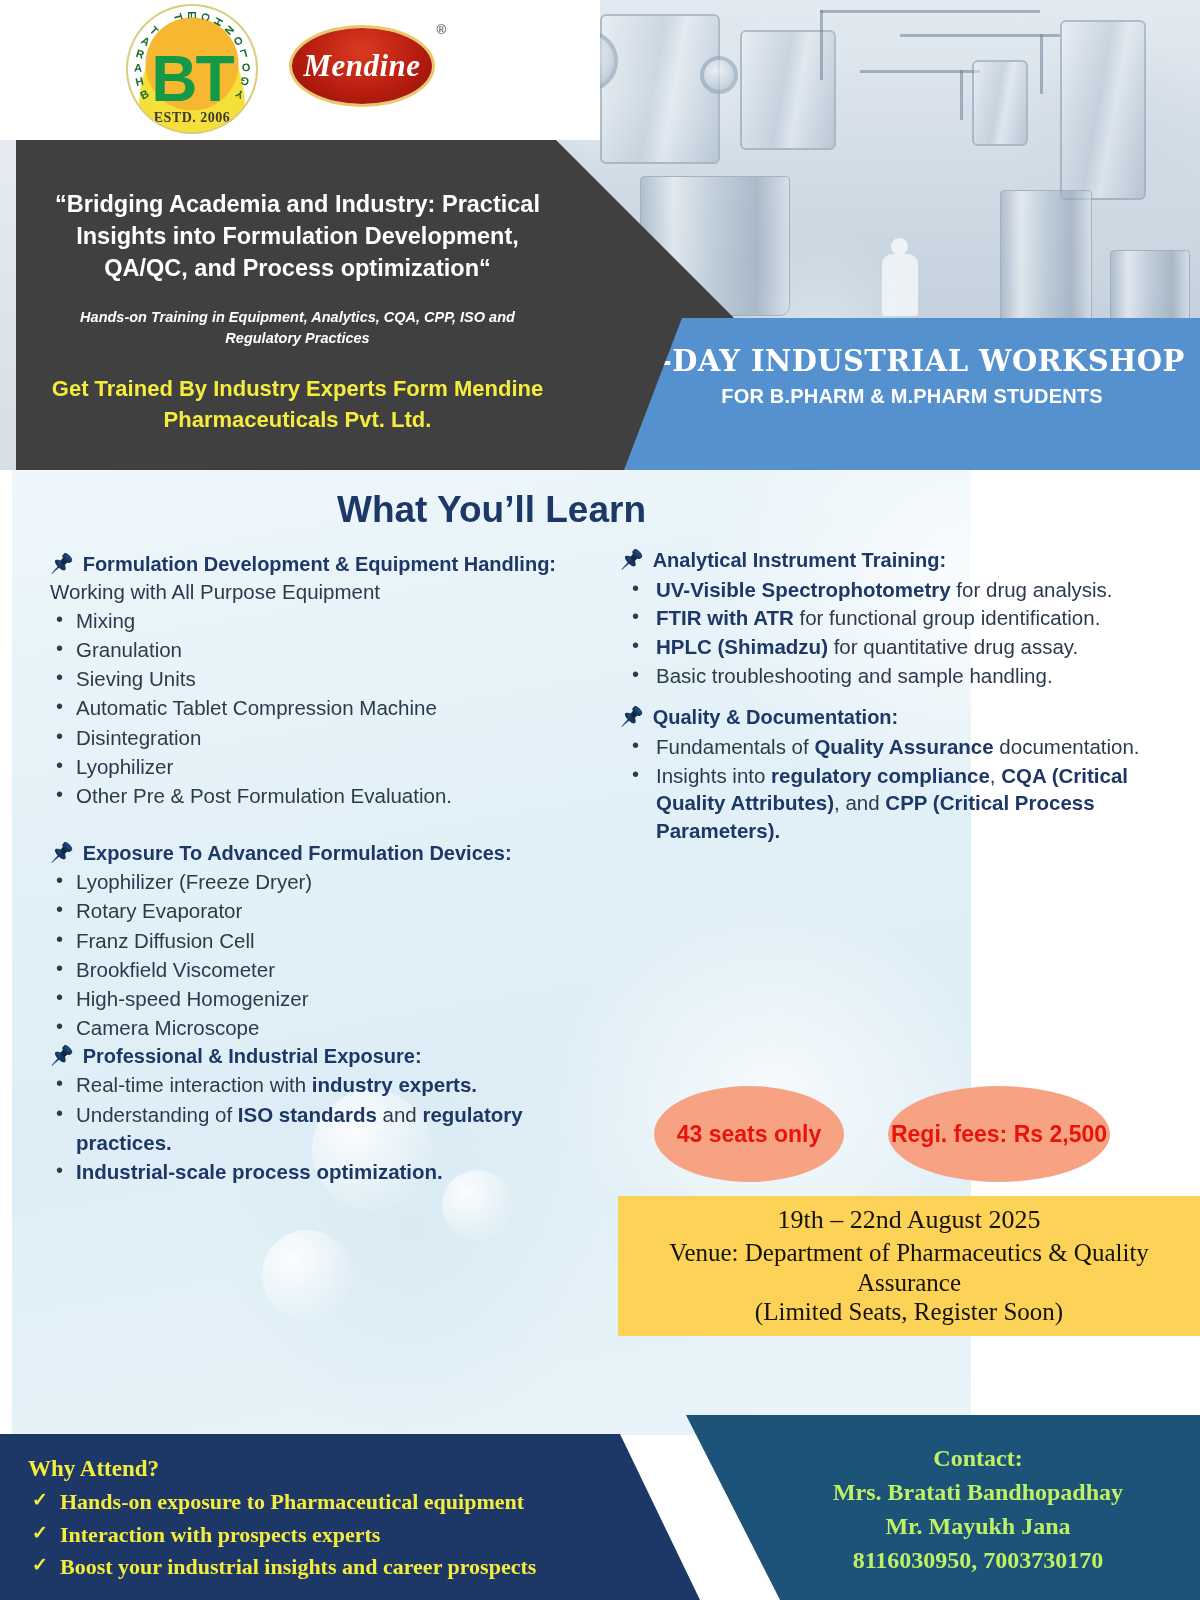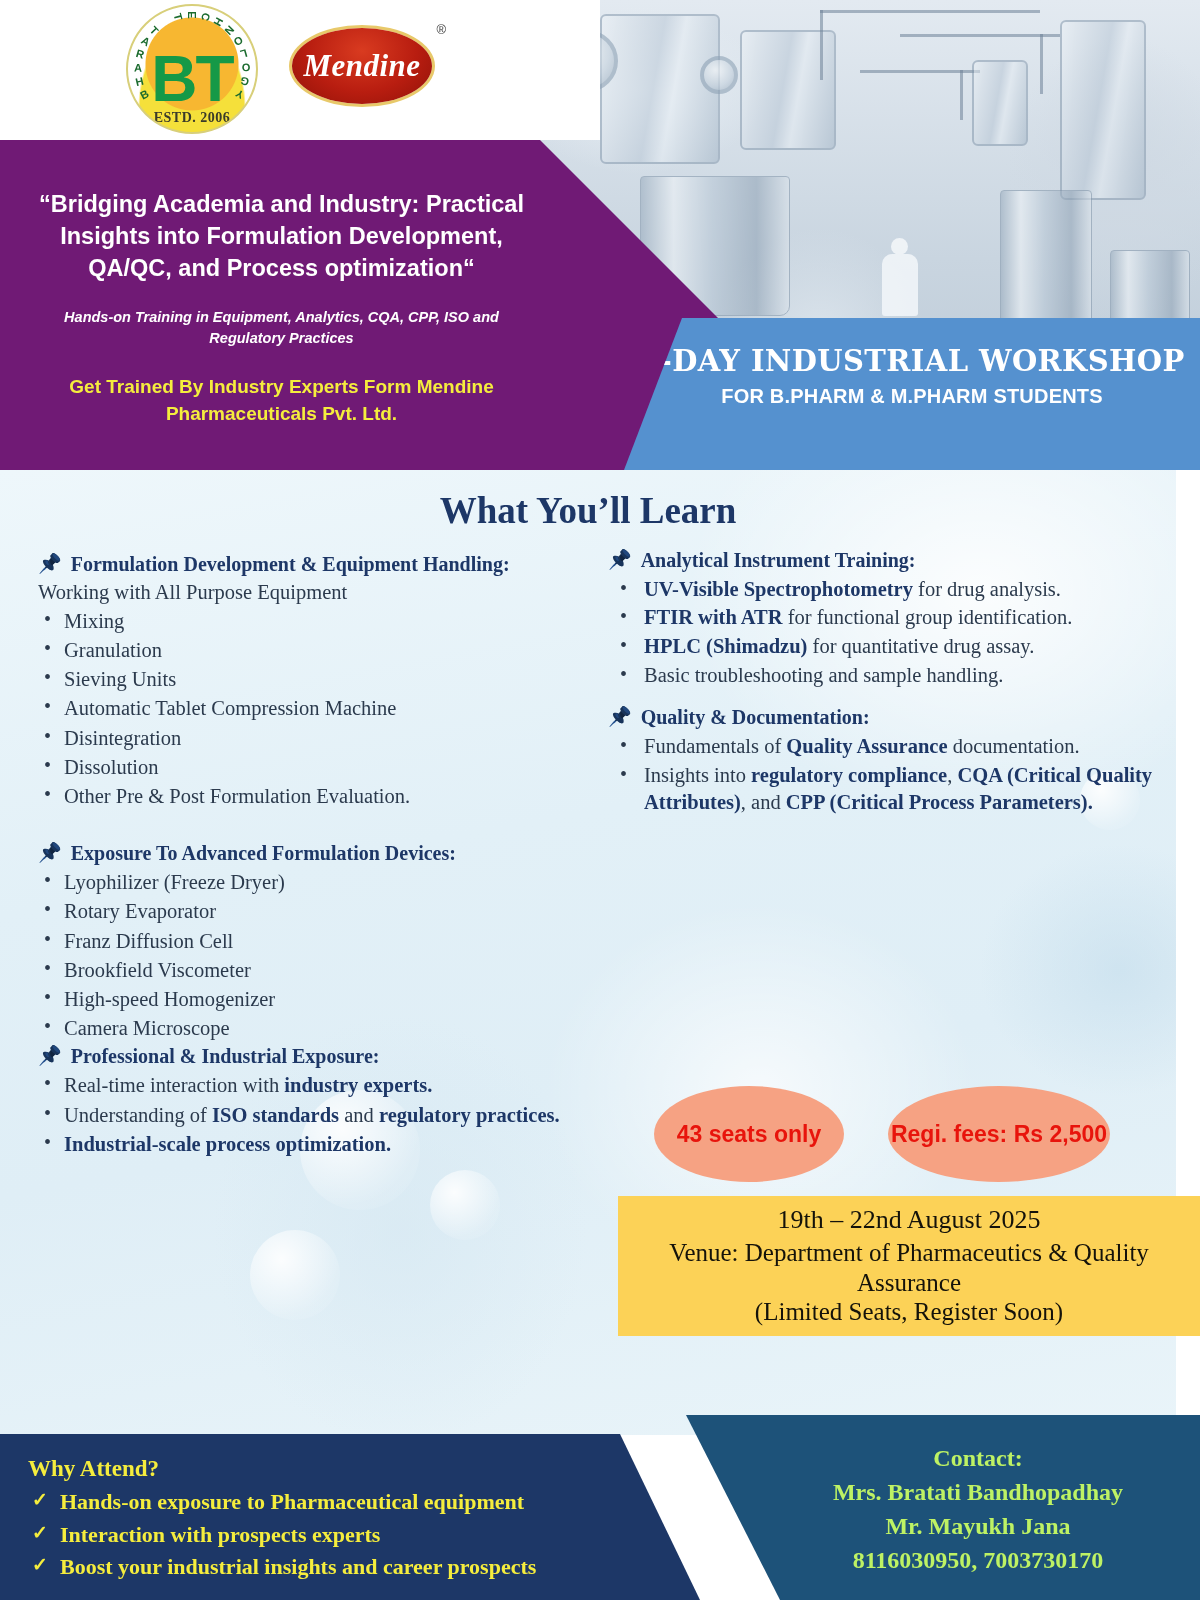--- a/index.html
+++ b/index.html
@@ -100,36 +100,36 @@
     position:absolute; left:13px; top:0; width:17px; height:17px;
     border-radius:50%; background:#f4f7fa;
   }
   .hero-photo .operator .body {
     position:absolute; left:4px; top:16px; width:36px; height:62px;
     background:#f2f6fa; border-radius:10px 10px 3px 3px;
   }
 
   
   .quote-panel {
-    position:absolute; left:0; top:140px; width:740px; height:330px;
-    background:#701a75;
+    position:absolute; left:16px; top:140px; width:740px; height:330px;
+    background:#404040;
     clip-path:polygon(0 0, 540px 0, 740px 200px, 740px 330px, 0 330px);
     z-index:4;
   }
   .quote-panel .inner { padding:48px 100px 0 34px; }
   .quote-title {
     color:#ffffff; font-size:23.5px; font-weight:bold; line-height:1.37;
     text-align:center; width:495px;
   }
   .quote-sub {
     color:#ffffff; font-size:14.5px; font-weight:bold; font-style:italic;
     line-height:1.45; text-align:center; width:495px; margin-top:22px;
   }
   .quote-highlight {
-    color:#f5ed3d; font-size:19px; font-weight:bold; line-height:1.45;
+    color:#f5ed3d; font-size:22px; font-weight:bold; line-height:1.45;
     text-align:center; width:495px; margin-top:24px;
   }
 
   
   .workshop-banner {
     position:absolute; left:624px; top:318px; width:576px; height:152px;
     background:#5591cf;
     clip-path:polygon(58px 0, 576px 0, 576px 152px, 0 152px);
     z-index:5;
     display:flex; flex-direction:column; align-items:center;
@@ -140,29 +140,28 @@
     font-family:"DejaVu Serif", serif;
     letter-spacing:0.4px; white-space:nowrap;
   }
   .workshop-sub {
     color:#ffffff; font-size:20px; font-weight:bold;
     margin-top:7px; letter-spacing:0.2px; white-space:nowrap;
   }
 
   
   .main-body {
-    position:absolute; left:0; top:470px; width:1176px; height:965px;
+    position:absolute; left:12px; top:470px; width:959px; height:965px;
     background:
       radial-gradient(ellipse 420px 320px at 980px 120px, rgba(255,255,255,.85) 0%, rgba(255,255,255,0) 70%),
       radial-gradient(ellipse 300px 260px at 760px 620px, rgba(255,255,255,.7) 0%, rgba(255,255,255,0) 72%),
       radial-gradient(ellipse 260px 300px at 400px 760px, rgba(214,232,242,.65) 0%, rgba(214,232,242,0) 72%),
       radial-gradient(ellipse 200px 180px at 1120px 500px, rgba(196,221,236,.6) 0%, rgba(196,221,236,0) 70%),
       linear-gradient(170deg, #eef7fb 0%, #e2f0f7 38%, #dfeef6 62%, #e9f4f9 100%);
     z-index:2;
-    font-family:Liberation Serif, serif;
   }
   .bubble {
     position:absolute; border-radius:50%;
     background:radial-gradient(circle at 35% 32%, rgba(255,255,255,.9) 0%, rgba(255,255,255,.12) 68%, rgba(255,255,255,0) 100%);
     pointer-events:none;
   }
 
   .learn-heading {
     position:absolute; left:0; right:0; top:19px;
     text-align:center; font-size:37px; font-weight:bold;
@@ -347,21 +346,21 @@
       <span class="pin-icon">📌</span>
       <span>Formulation Development &amp; Equipment Handling:</span>
     </div>
     <div class="sec-lead">Working with All Purpose Equipment</div>
     <ul class="bul">
         <li>Mixing</li>
         <li>Granulation</li>
         <li>Sieving Units</li>
         <li>Automatic Tablet Compression Machine</li>
         <li>Disintegration</li>
-        <li>Dissolution</li>
+        <li>Lyophilizer</li>
         <li>Other Pre &amp; Post Formulation Evaluation.</li>
       </ul>
 
     <div class="gap-md"></div>
 
     <div class="sec-head">
       <span class="pin-icon">📌</span>
       <span>Exposure To Advanced Formulation Devices:</span>
     </div>
     <ul class="bul">

